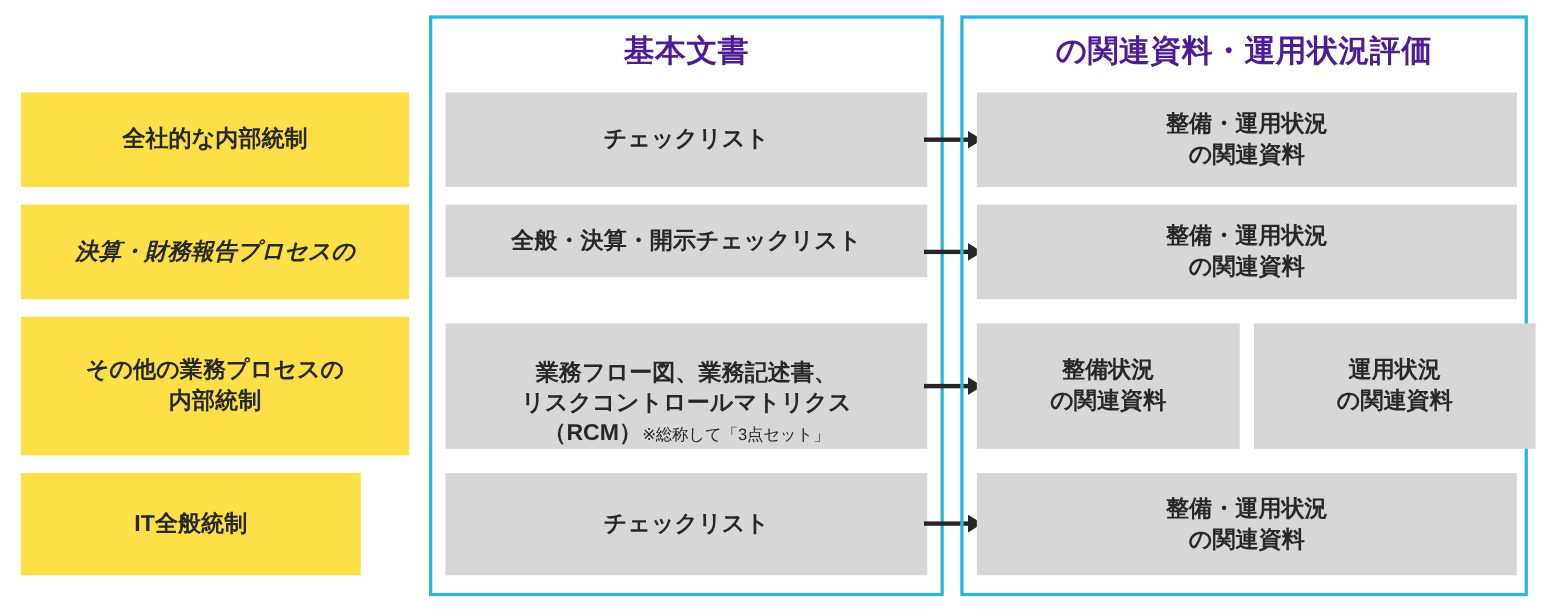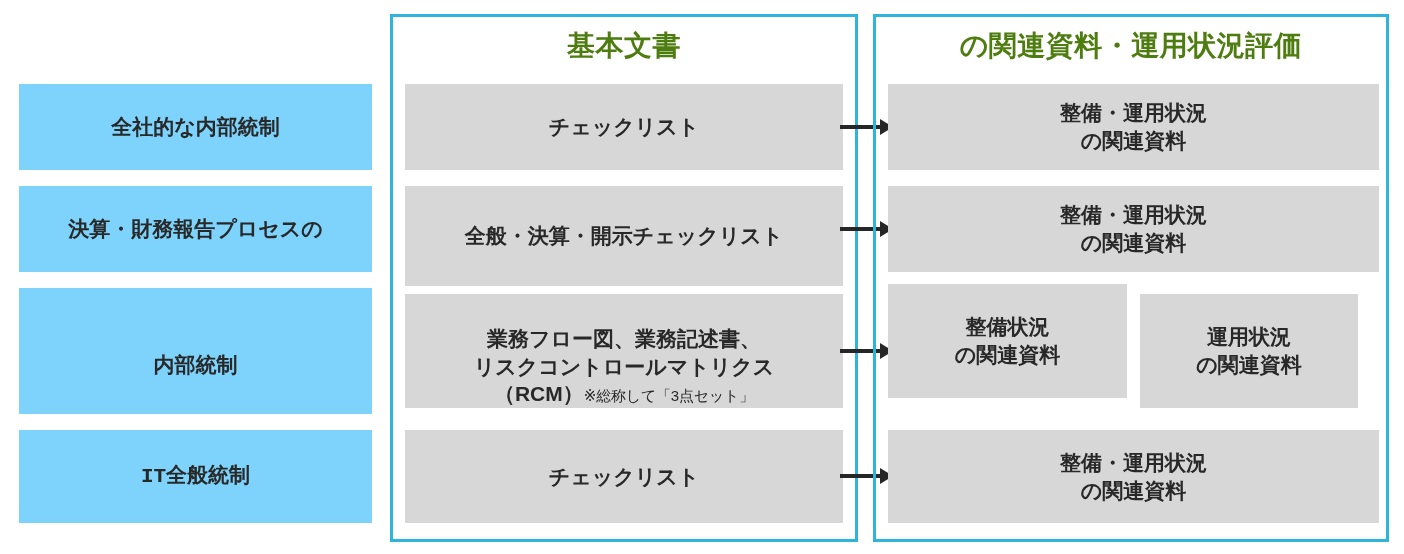--- a/index.html
+++ b/index.html
@@ -29,42 +29,42 @@
   }
   #panel-basic   { left: 390px;  width: 468px; }
   #panel-eval    { left: 873px;  width: 516px; }
 
   .panel-title {
     position: absolute;
     top: 14px;
     left: 0;
     right: 0;
     text-align: center;
-    color: #4d7c0f;
+    color: #4c1d95;
     font-weight: bold;
     font-size: 28px;
     letter-spacing: 0.5px;
     line-height: 1.1;
     white-space: nowrap;
   }
 
   
   .box {
     position: absolute;
     box-sizing: border-box;
     display: flex;
     align-items: center;
     justify-content: center;
     text-align: center;
     font-weight: bold;
     color: #282828;
     line-height: 1.32;
   }
   .box-blue {
-    background: #7dd3fc;
+    background: #fde047;
     font-size: 21px;
   }
   .box-gray {
     background: #d7d7d7;
     font-size: 21px;
   }
   .box-inner { padding: 0 8px; }
 
   
   .note {
@@ -100,46 +100,46 @@
 </style>
 </head>
 <body>
 
 <div id="canvas">
 
   <div class="box box-blue" style="left:19px; top:84px; width:353px; height:86px;">
     <span class="box-inner">全社的な内部統制</span>
   </div>
 
-  <div class="box box-blue" style="left:19px; top:186px; width:353px; height:86px;">
+  <div class="box box-blue" style="left:19px; top:186px; width:353px; height:86px;font-style:italic;">
     <span class="box-inner">
       <span>決算・財務報告プロセスの</span><br>
     </span>
   </div>
 
   <div class="box box-blue" style="left:19px; top:288px; width:353px; height:126px;">
     <span class="box-inner">
-      <br>
+      <span>その他の業務プロセスの</span><br>
       <span>内部統制</span>
     </span>
   </div>
 
-  <div class="box box-blue" style="left:19px; top:430px; width:353px; height:93px;font-family:Liberation Mono, monospace;">
+  <div class="box box-blue" style="left:19px; top:430px; width:309px; height:93px;">
     <span class="box-inner">IT全般統制</span>
   </div>
 
   <div class="panel" id="panel-basic">
     <div class="panel-title">基本文書</div>
   </div>
 
   <div class="box box-gray" style="left:405px; top:84px; width:438px; height:86px;">
     <span class="box-inner">チェックリスト</span>
   </div>
 
-  <div class="box box-gray" style="left:405px; top:186px; width:438px; height:100px;">
+  <div class="box box-gray" style="left:405px; top:186px; width:438px; height:66px;">
     <span class="box-inner">
       <span>全般・決算・開示チェックリスト</span><br>
     </span>
   </div>
 
   <div class="box box-gray" style="left:405px; top:294px; width:438px; height:114px;align-items:flex-end;">
     <span class="box-inner">
       <span>業務フロー図、業務記述書、</span><br>
       <span>リスクコントロールマトリクス</span><br>
       <span>（RCM）</span><span class="note">※総称して「3点セット」</span>
@@ -178,28 +178,28 @@
     </span>
   </div>
 
   <div class="box box-gray" style="left:888px; top:186px; width:491px; height:86px;">
     <span class="box-inner">
       <span>整備・運用状況</span><br>
       <span>の関連資料</span>
     </span>
   </div>
 
-  <div class="box box-gray" style="left:888px; top:284px; width:239px; height:114px;">
+  <div class="box box-gray" style="left:888px; top:294px; width:239px; height:114px;">
     <span class="box-inner">
       <span>整備状況</span><br>
       <span>の関連資料</span>
     </span>
   </div>
 
-  <div class="box box-gray" style="left:1140px; top:294px; width:218px; height:114px;">
+  <div class="box box-gray" style="left:1140px; top:294px; width:256px; height:114px;">
     <span class="box-inner">
       <span>運用状況</span><br>
       <span>の関連資料</span>
     </span>
   </div>
 
   <div class="box box-gray" style="left:888px; top:430px; width:491px; height:93px;">
     <span class="box-inner">
       <span>整備・運用状況</span><br>
       <span>の関連資料</span>

